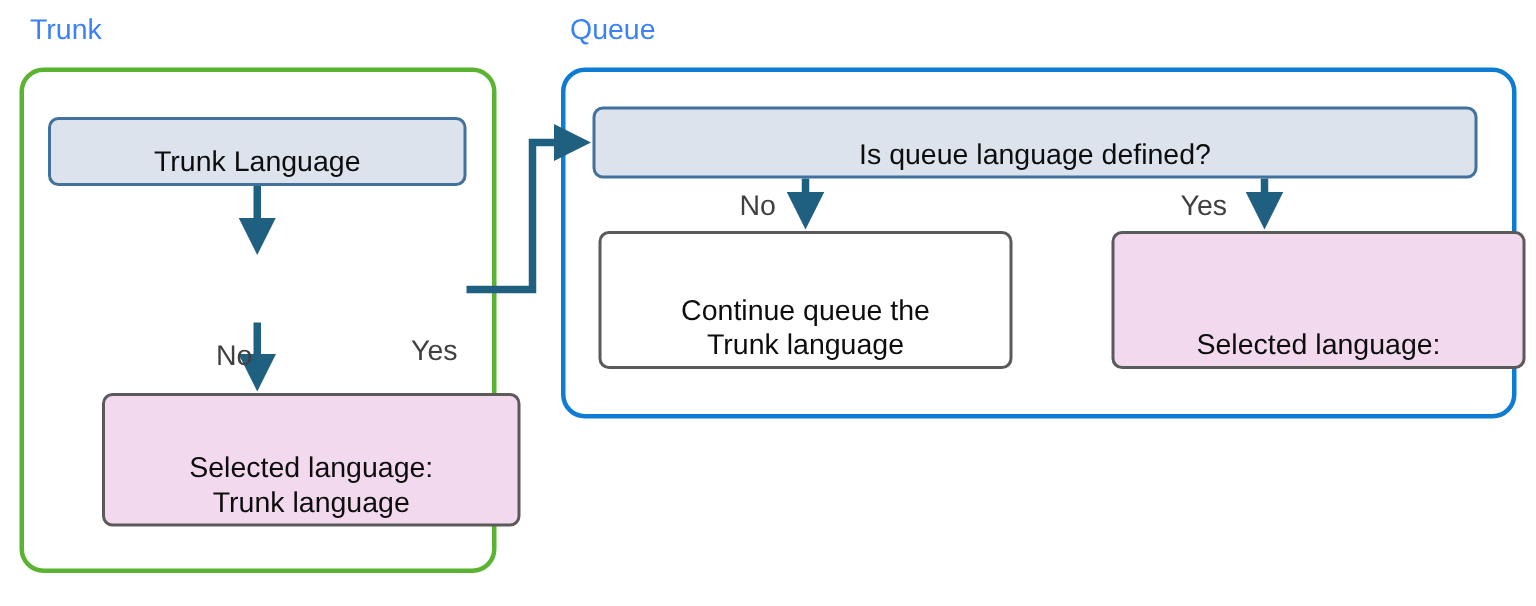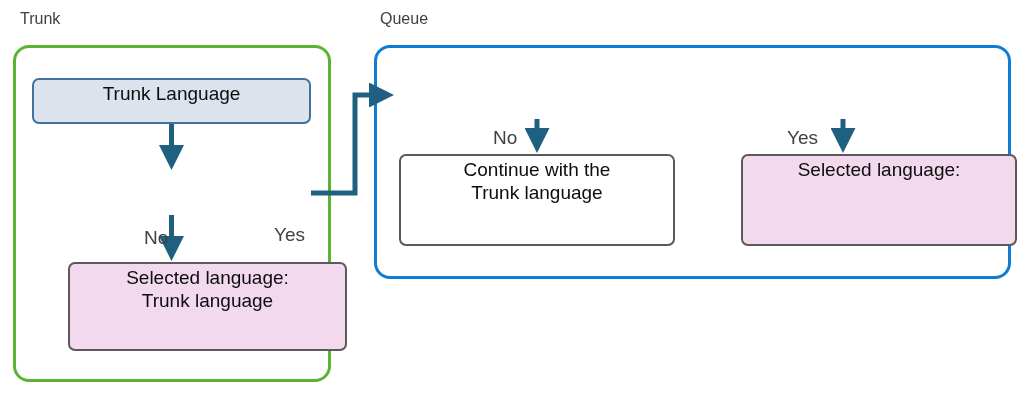--- a/index.html
+++ b/index.html
@@ -35,34 +35,34 @@
   }
   .group-queue {
     left: 374px;
     top: 45px;
     width: 637px;
     height: 234px;
     border: 3px solid #0f7cd4;
   }
   .group-label {
     position: absolute;
-    font-size: 16px;
-    color: #404040;
+    font-size: 19px;
+    color: #3b82f6;
     line-height: 1;
     white-space: nowrap;
   }
   .group-label-trunk { left: 20px;  top: 11px; }
   .group-label-queue { left: 380px; top: 11px; }
 
   
   .node {
     position: absolute;
     box-sizing: border-box;
     display: flex;
-    align-items: flex-start;
+    align-items: flex-end;
     justify-content: center;
     text-align: center;
     border-radius: 7px;
     font-size: 19px;
     color: #0d0d0d;
     line-height: 1.22;
     padding: 2px 8px;
   }
   .node.process {
     background: #dce3ed;
@@ -148,24 +148,27 @@
   </div>
 
 
   <div class="node terminal-pink" id="n-trunk-selected">
     <div>
       <div>Selected language:</div>
       <div>Trunk language</div>
     </div>
   </div>
 
+  <div class="node process" id="n-is-queue-defined">
+    <span>Is queue language defined?</span>
+  </div>
 
   <div class="node terminal-white" id="n-continue-trunk">
     <div>
-      <div>Continue with the</div>
+      <div>Continue queue the</div>
       <div>Trunk language</div>
     </div>
   </div>
 
   <div class="node terminal-pink" id="n-queue-selected">
     <div>
       <div>Selected language:</div>
     </div>
   </div>
 

